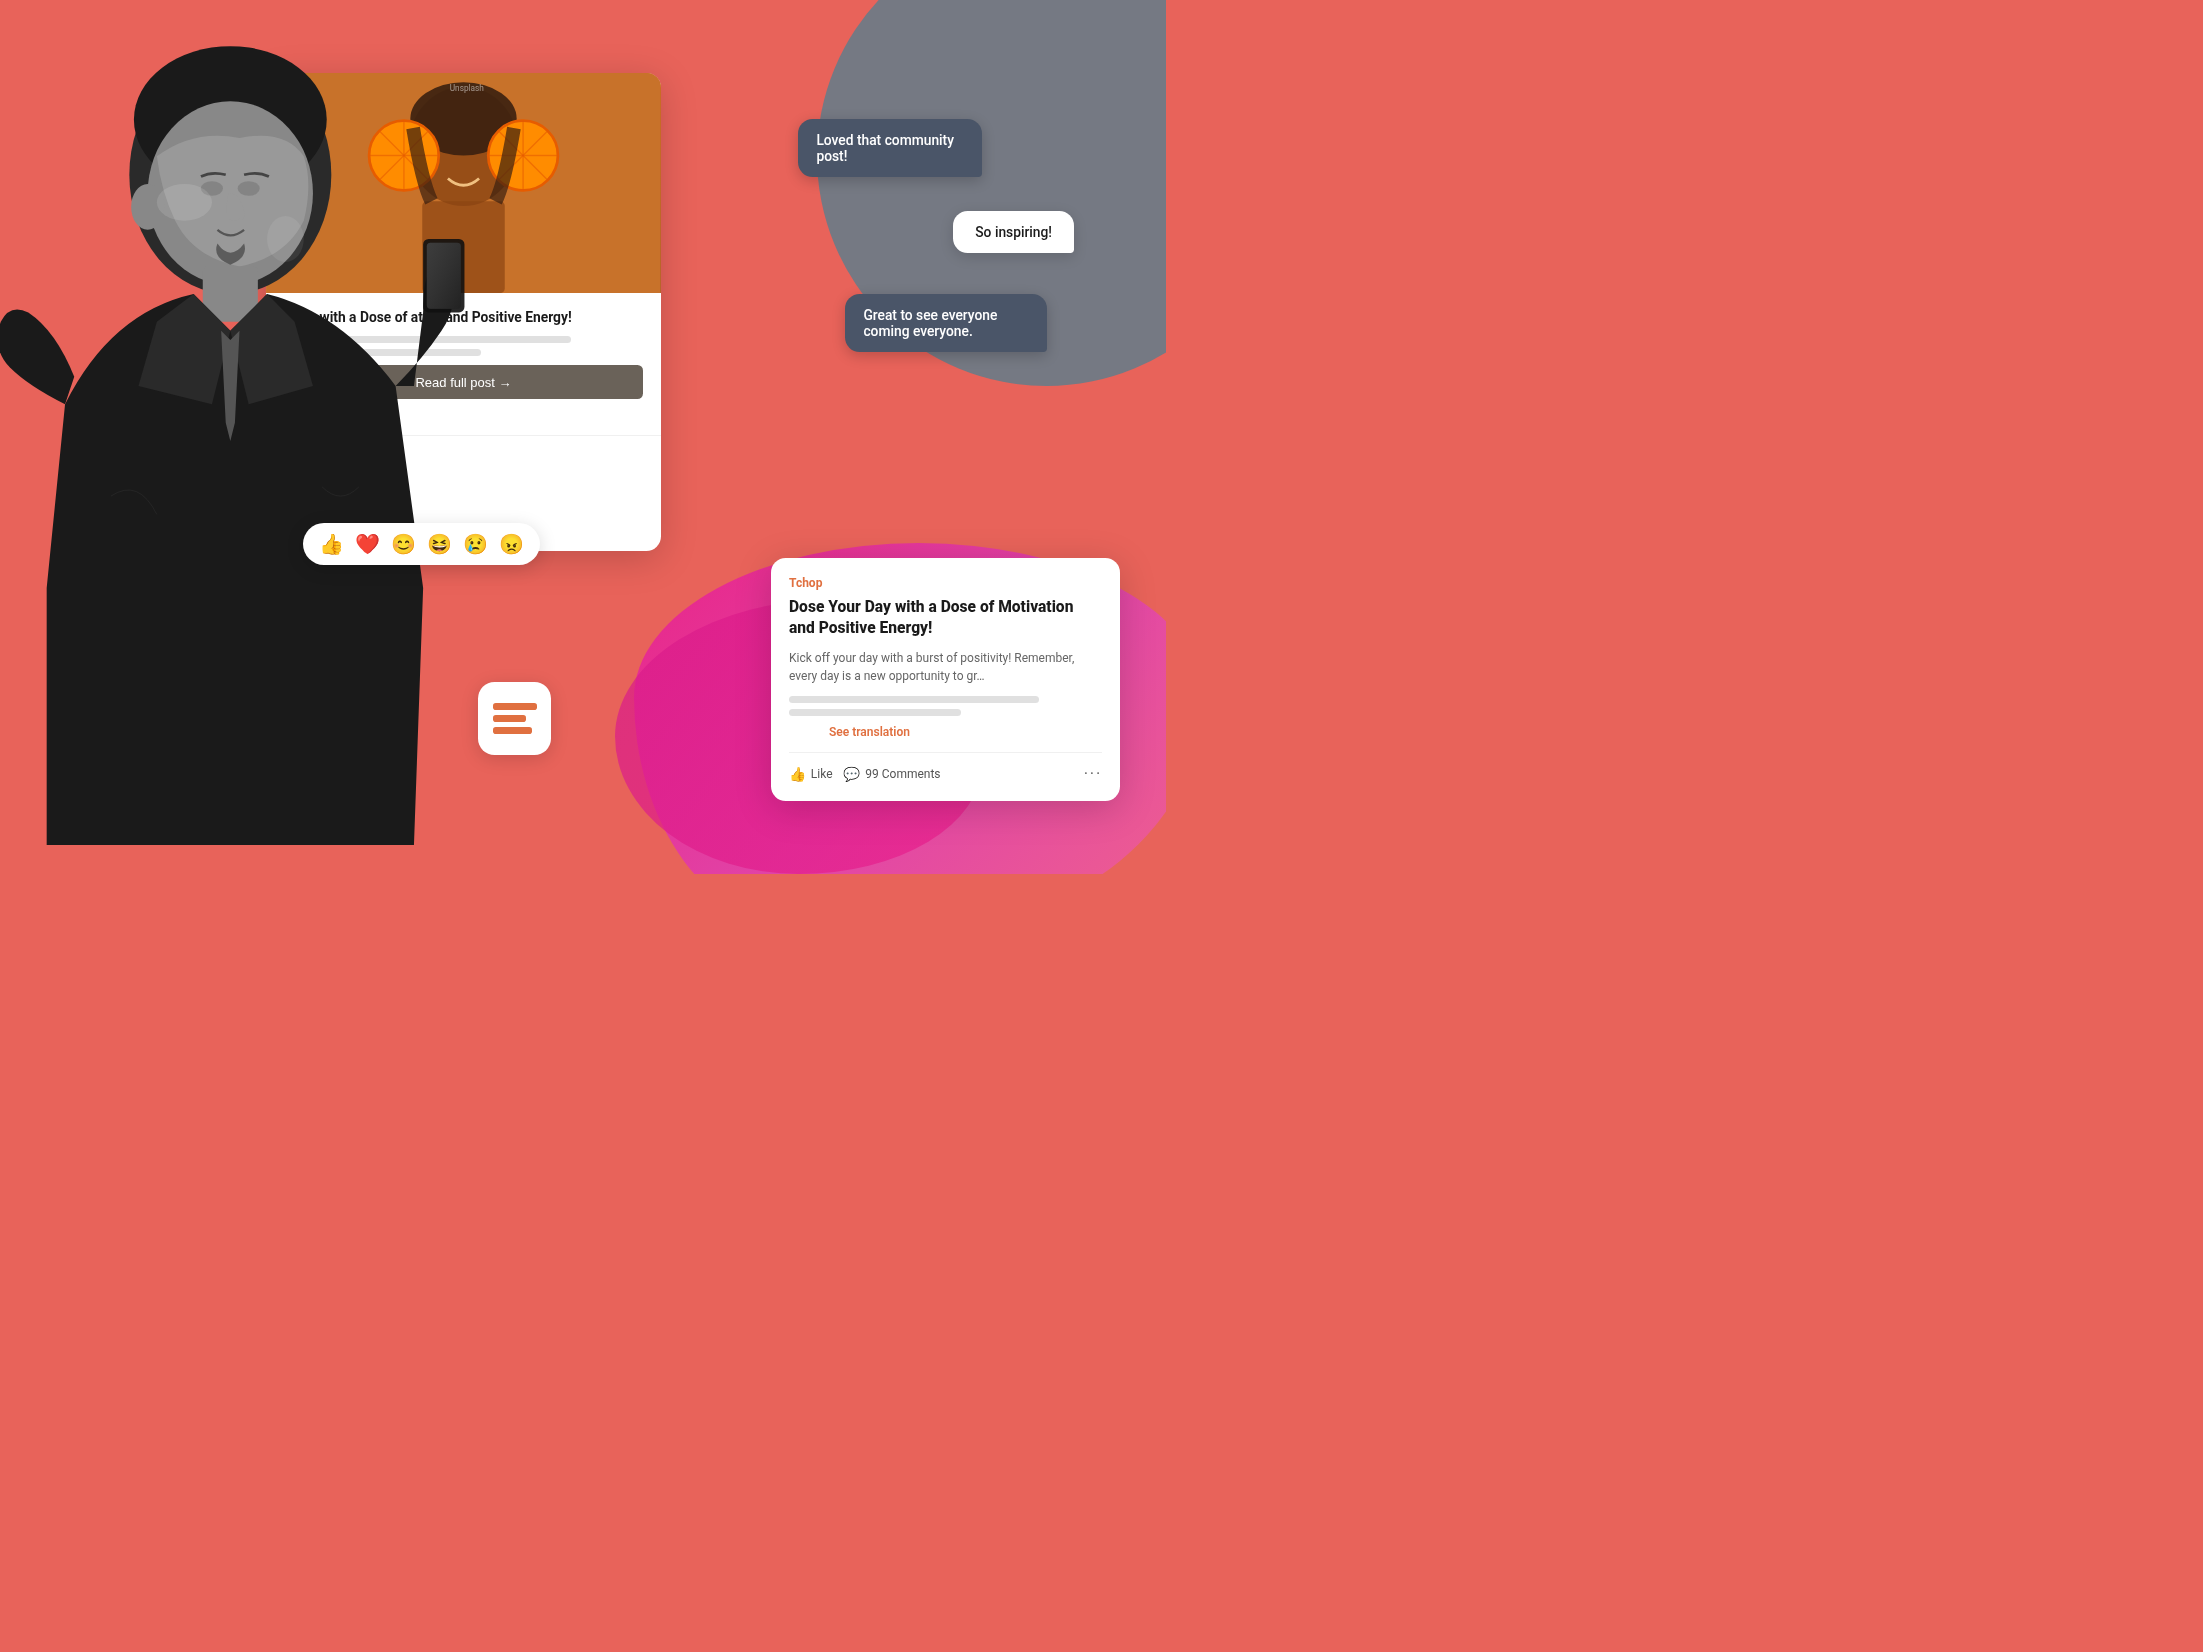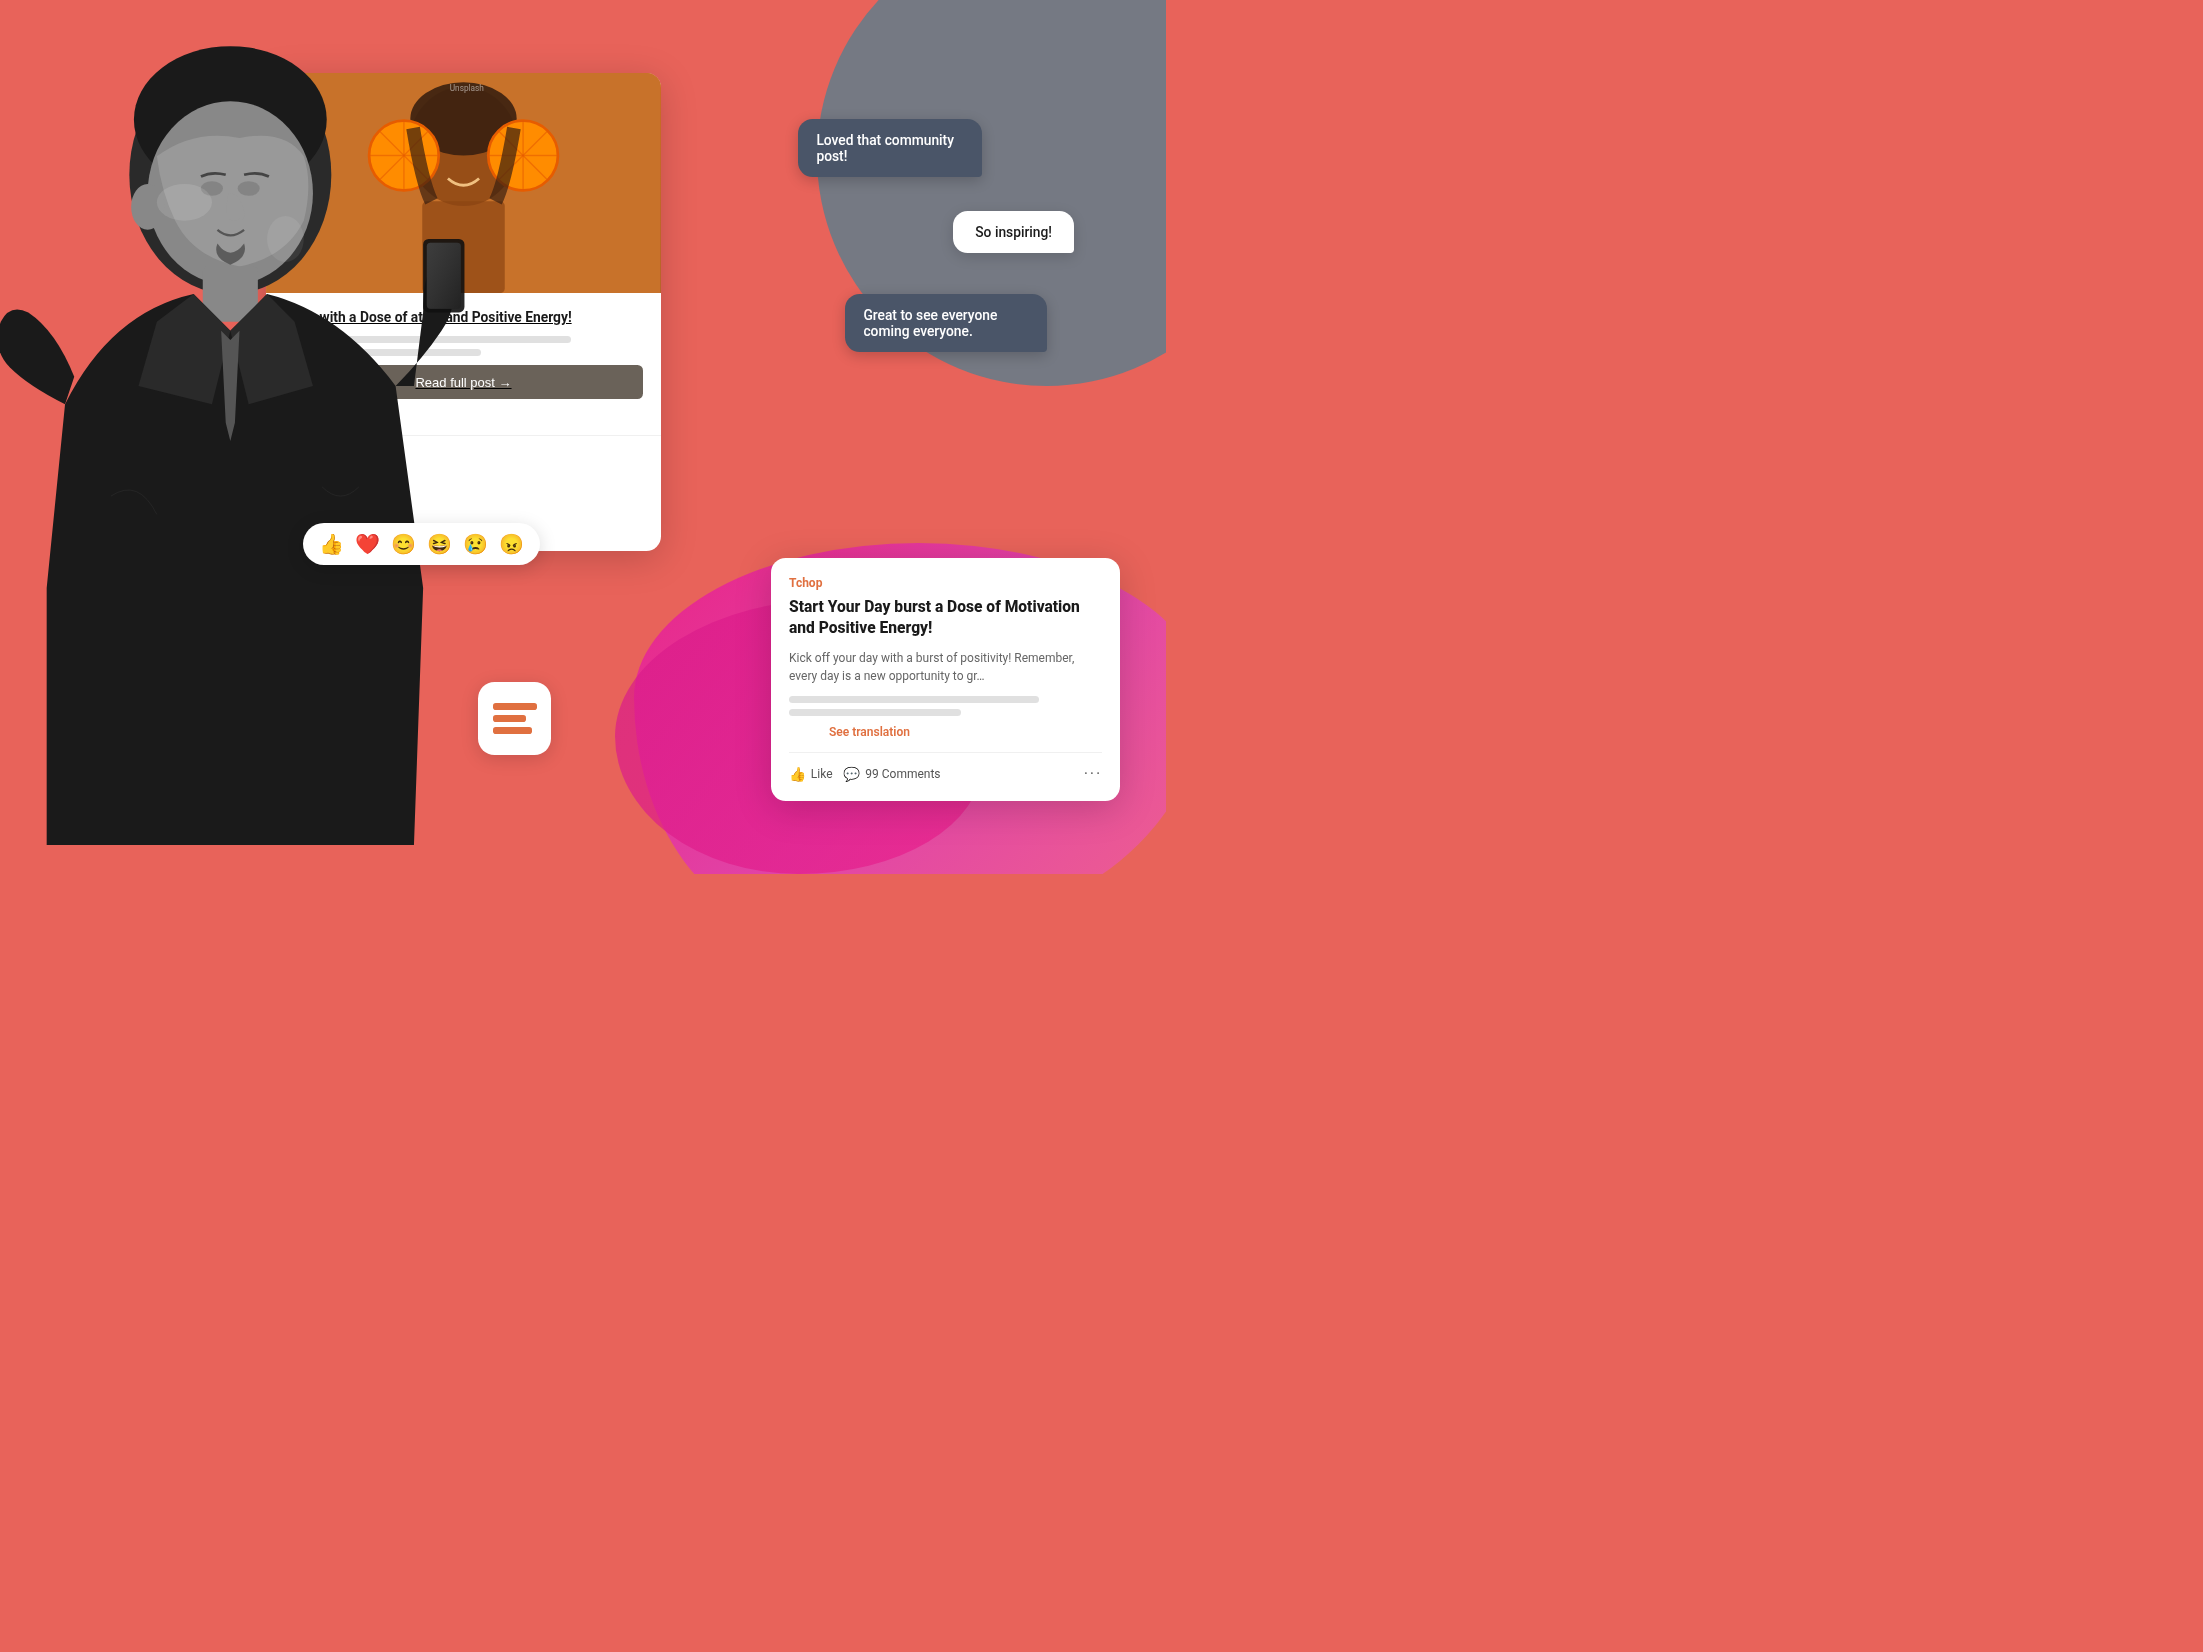--- a/index.html
+++ b/index.html
@@ -64,21 +64,20 @@
       position: absolute;
       left: 266px;
       top: 73px;
       width: 395px;
       height: 478px;
       background: white;
       border-radius: 14.7px;
       box-shadow: 0 7.3px 37px rgba(0,0,0,0.18);
       z-index: 6;
       overflow: hidden;
-      text-decoration: underline;
     }
 
     .post-card-image {
       width: 100%;
       height: 220px;
       background: linear-gradient(135deg, #b5651d 0%, #cd853f 30%, #d2691e 60%, #a0522d 100%);
       position: relative;
       overflow: hidden;
     }
 
@@ -505,21 +504,21 @@
 <div class="app-logo">
   <div class="logo-lines">
     <div class="logo-line" style="width:44px;"></div>
     <div class="logo-line" style="width:33px;"></div>
     <div class="logo-line" style="width:39px;"></div>
   </div>
 </div>
 
 <div class="post-card-front">
   <div class="brand-name">Tchop</div>
-  <div class="card-title">Start Your Day burst a Dose of Motivation and Positive Energy!</div>
+  <div class="card-title">Dose Your Day with a Dose of Motivation and Positive Energy!</div>
   <div class="card-excerpt">Kick off your day with a burst of positivity! Remember, every day is a new opportunity to gr…</div>
   <div class="card-bars">
     <div class="bar long"></div>
     <div class="bar medium"></div>
   </div>
   <span class="see-translation">See translation</span>
   <div class="card-actions">
     <div class="like-btn">
       <span class="like-icon">👍</span>
       <span>Like</span>

